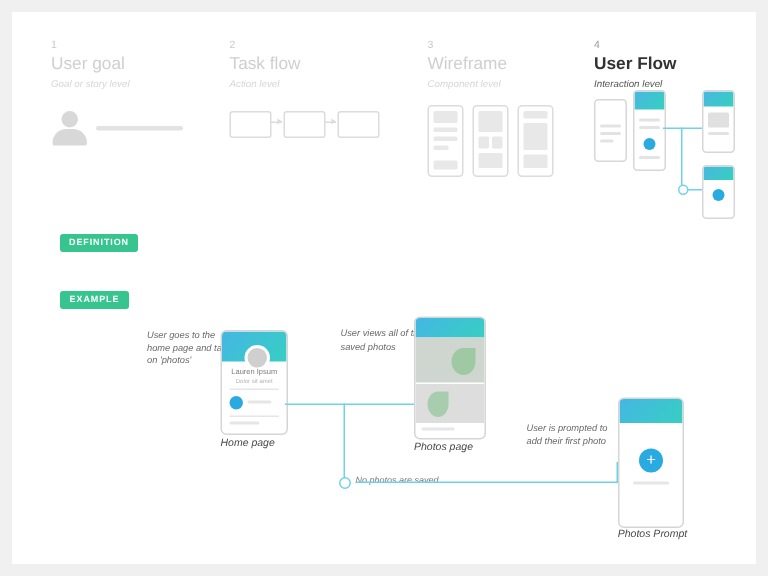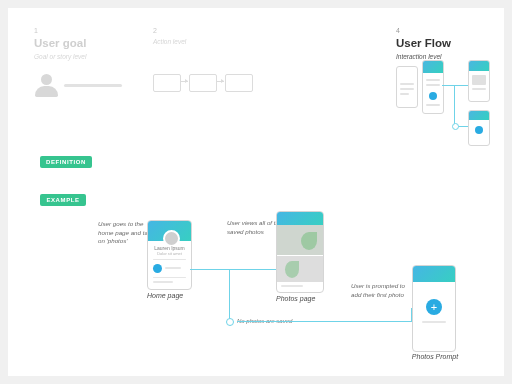--- a/index.html
+++ b/index.html
@@ -13,21 +13,21 @@
     position:absolute;
     left:8px;top:8px;
     width:496px;height:368px;
     background:#ffffff;
   }
 
   
   .top-row{position:absolute;left:26px;top:18px;width:450px;height:110px;}
   .col{position:absolute;top:0;}
   .col-num{font-size:7px;color:#c9c9c9;line-height:9px;}
-  .col-title{font-size:11.5px;color:#cfcfcf;line-height:14px;margin-top:1px;font-weight:700;}
+  .col-title{font-size:11.5px;color:#cfcfcf;line-height:14px;margin-top:1px;font-weight:400;}
   .col-sub{font-size:6.5px;color:#d6d6d6;font-style:italic;line-height:9px;margin-top:2px;}
   .col.active .col-num{color:#9a9a9a;}
   .col.active .col-title{color:#333333;font-weight:700;}
   .col.active .col-sub{color:#555555;}
 
   
   .person{position:absolute;left:0;top:48px;width:26px;height:24px;}
   .person .head{position:absolute;left:7px;top:0;width:11px;height:11px;border-radius:50%;background:#d8d8d8;}
   .person .body{position:absolute;left:1px;top:12px;width:23px;height:11px;border-radius:11px 11px 2px 2px;background:#d8d8d8;}
   .person-line{position:absolute;left:30px;top:58px;width:58px;height:3px;background:#e2e2e2;border-radius:2px;}
@@ -90,28 +90,53 @@
       <div class="col-sub">Goal or story level</div>
       <div class="person">
         <div class="head"></div>
           <div class="body"></div>
       </div>
       <div class="person-line"></div>
     </div>
 
     <div class="col" style="left:119px;width:115px;">
       <div class="col-num">2</div>
+      <div class="col-title">Task flow</div>
       <div class="col-sub">Action level</div>
       <div class="tf-box" style="left:0;"></div>
       <div class="tf-arrow" style="left:27px;"></div>
       <div class="tf-box" style="left:36px;"></div>
       <div class="tf-arrow" style="left:63px;"></div>
       <div class="tf-box" style="left:72px;"></div>
     </div>
 
+    <div class="col" style="left:251px;width:115px;">
+      <div class="col-num">3</div>
+      <div class="col-title">Wireframe</div>
+      <div class="col-sub">Component level</div>
+
+      <div class="phone" style="left:0;top:44px;width:22px;height:46px;">
+        <div class="bar" style="left:3px;top:3px;width:16px;height:8px;"></div>
+        <div class="bar" style="left:3px;top:14px;width:16px;height:3px;"></div>
+        <div class="bar" style="left:3px;top:20px;width:16px;height:3px;"></div>
+        <div class="bar" style="left:3px;top:26px;width:10px;height:3px;"></div>
+        <div class="bar" style="left:3px;top:36px;width:16px;height:6px;"></div>
+      </div>
+      <div class="phone" style="left:30px;top:44px;width:22px;height:46px;">
+        <div class="bar" style="left:3px;top:3px;width:16px;height:14px;"></div>
+        <div class="bar" style="left:3px;top:20px;width:7px;height:8px;"></div>
+        <div class="bar" style="left:12px;top:20px;width:7px;height:8px;"></div>
+        <div class="bar" style="left:3px;top:31px;width:16px;height:10px;"></div>
+      </div>
+      <div class="phone" style="left:60px;top:44px;width:22px;height:46px;">
+        <div class="bar" style="left:3px;top:3px;width:16px;height:5px;"></div>
+        <div class="bar" style="left:3px;top:11px;width:16px;height:18px;"></div>
+        <div class="bar" style="left:3px;top:32px;width:16px;height:9px;"></div>
+      </div>
+    </div>
 
     <div class="col active" style="left:362px;width:120px;">
       <div class="col-num">4</div>
       <div class="col-title">User Flow</div>
       <div class="col-sub">Interaction level</div>
 
       <div class="mini" style="left:0;top:40px;width:20px;height:40px;">
         <div class="mline" style="left:3px;top:16px;width:14px;"></div>
         <div class="mline" style="left:3px;top:21px;width:14px;"></div>
         <div class="mline" style="left:3px;top:26px;width:9px;"></div>

